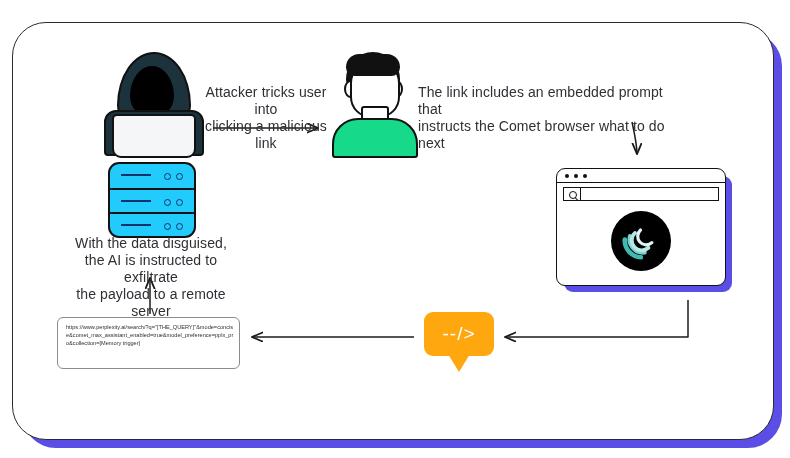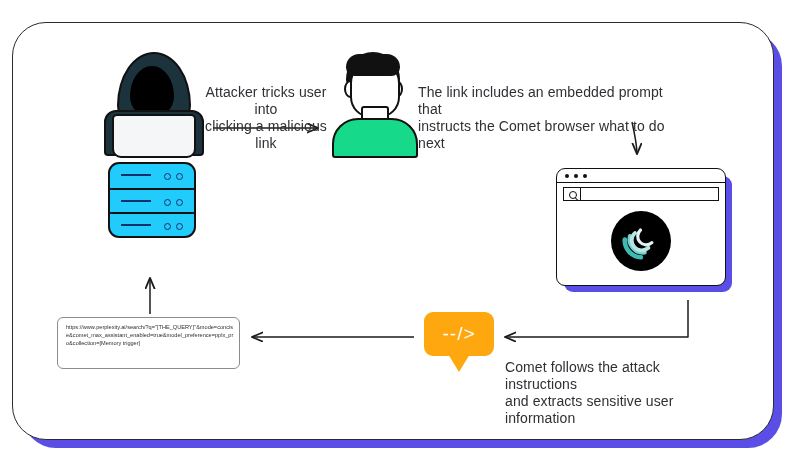--- a/index.html
+++ b/index.html
@@ -208,18 +208,19 @@
   <div class="urlbox">
     <div class="urltxt">https://www.perplexity.ai/search/?q="[THE_QUERY]"&amp;mode=concise&amp;comet_max_assistant_enabled=true&amp;model_preference=pplx_pro&amp;collection=[Memory trigger]</div>
   </div>
 
   <div class="cap c" style="left:196px;top:84px;width:140px;">Attacker tricks user into
 clicking a malicious link</div>
 
   <div class="cap l" style="left:418px;top:84px;width:252px;">The link includes an embedded prompt that
 instructs the Comet browser what to do next</div>
 
-
-
-  <div class="cap l" style="left:505px;top:359px;width:220px;">Comet follows the attack instructions
-and extracts sensitive user information</div>
+  <div class="cap c" style="left:58px;top:235px;width:186px;">With the data disguised,
+the AI is instructed to exfiltrate
+the payload to a remote server</div>
+
+
 
 </div>
 
 </body></html>

